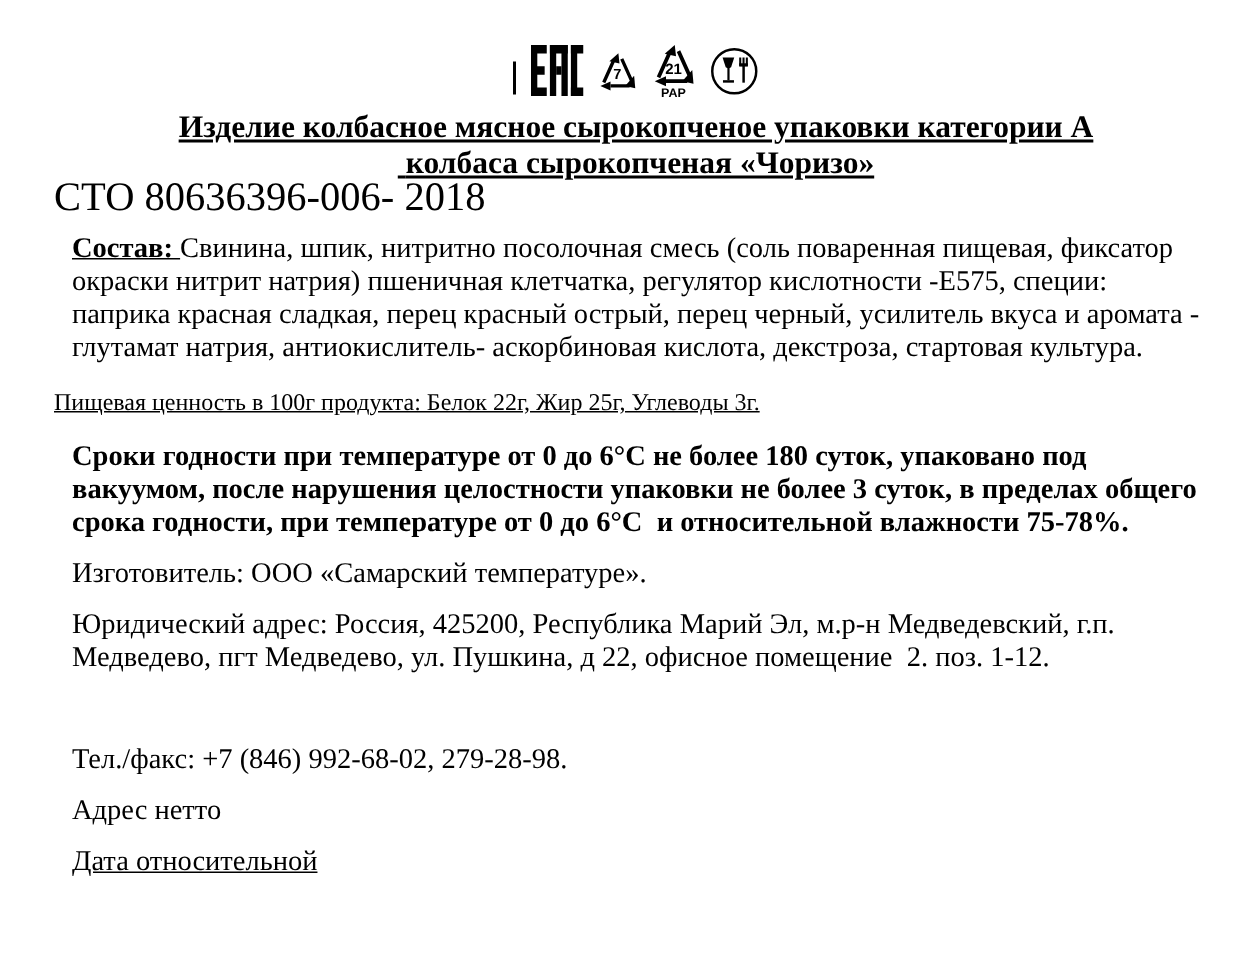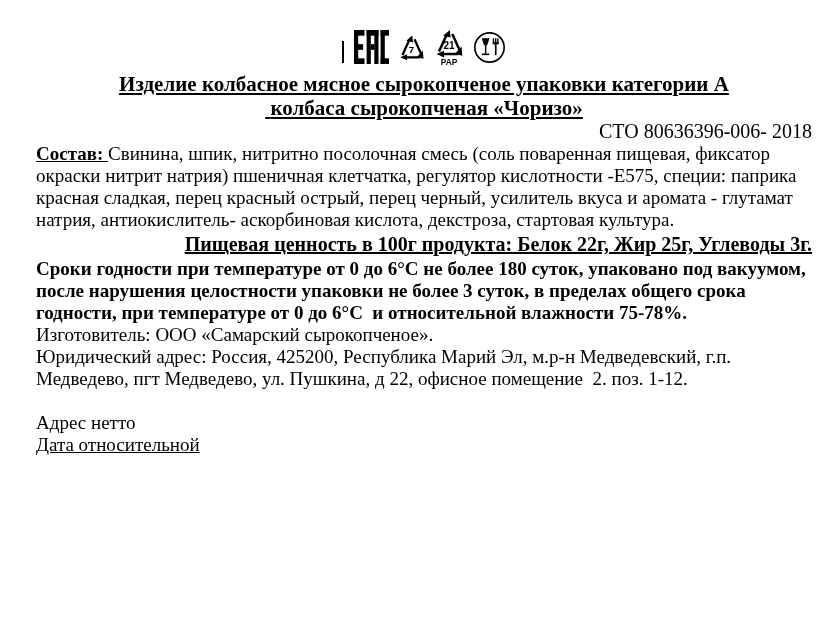--- a/index.html
+++ b/index.html
@@ -30,36 +30,36 @@
   }
   .title {
     text-align:center;
     font-weight:bold;
     font-size:21px;
     line-height:24px;
     text-decoration:underline;
     white-space:pre-wrap;
   }
   .sto {
-    text-align:right;
-    font-size:20px;
+    text-align:left;
+    font-size:27px;
     line-height:23px;
   }
   p.body {
-    margin:0;
+    margin:12px;
     font-size:19px;
     line-height:22px;
     white-space:pre-wrap;
   }
   .b { font-weight:bold; }
   .u { text-decoration:underline; }
   .nutrition {
-    text-align:right;
-    font-weight:bold;
-    font-size:20px;
+    text-align:left;
+    font-weight:normal;
+    font-size:16px;
     line-height:27px;
     text-decoration:underline;
     white-space:pre-wrap;
   }
   .gap { height:22px; }
 </style>
 </head>
 <body>
 
 <div class="page">
@@ -115,21 +115,22 @@
   <div class="title"> колбаса сырокопченая «Чоризо»</div>
   <div class="sto">СТО 80636396-006- 2018</div>
 
   <p class="body"><span class="b u">Состав: </span><span>Свинина, шпик, нитритно посолочная смесь (соль поваренная пищевая, фиксатор окраски нитрит натрия) пшеничная клетчатка, регулятор кислотности -Е575, специи: паприка красная сладкая, перец красный острый, перец черный, усилитель вкуса и аромата - глутамат натрия, антиокислитель- аскорбиновая кислота, декстроза, стартовая культура.</span></p>
 
 
   <div class="nutrition">Пищевая ценность в 100г продукта: Белок 22г, Жир 25г, Углеводы 3г.</div>
 
   <p class="body b">Сроки годности при температуре от 0 до 6°С не более 180 суток, упаковано под вакуумом, после нарушения целостности упаковки не более 3 суток, в пределах общего срока годности, при температуре от 0 до 6°С  и относительной влажности 75-78%.</p>
 
-  <p class="body">Изготовитель: ООО «Самарский сырокопченое».</p>
+  <p class="body">Изготовитель: ООО «Самарский температуре».</p>
   <p class="body">Юридический адрес: Россия, 425200, Республика Марий Эл, м.р-н Медведевский, г.п. Медведево, пгт Медведево, ул. Пушкина, д 22, офисное помещение  2. поз. 1-12.</p>
 
   <div class="gap"></div>
 
+  <p class="body">Тел./факс: +7 (846) 992-68-02, 279-28-98.</p>
   <p class="body">Адрес нетто</p>
   <p class="body"><span class="u">Дата относительной</span></p>
 
 </div>
 
 </body></html>

